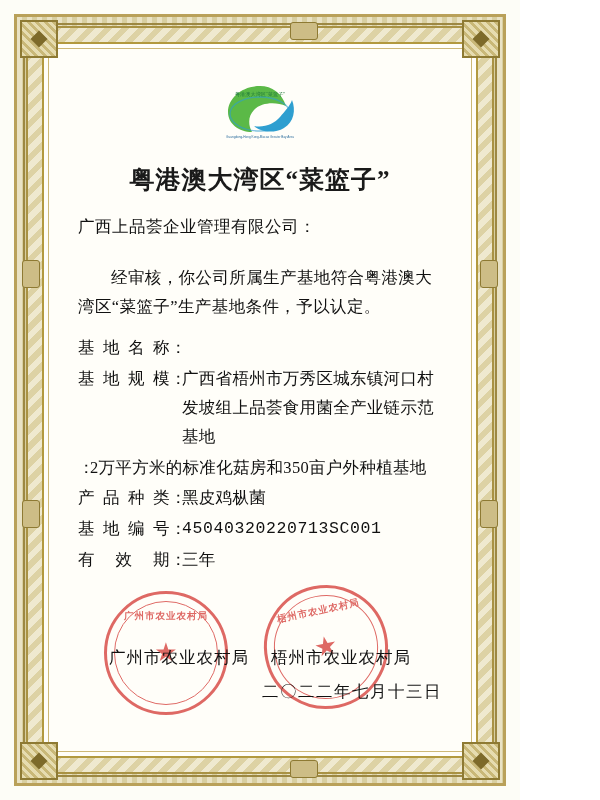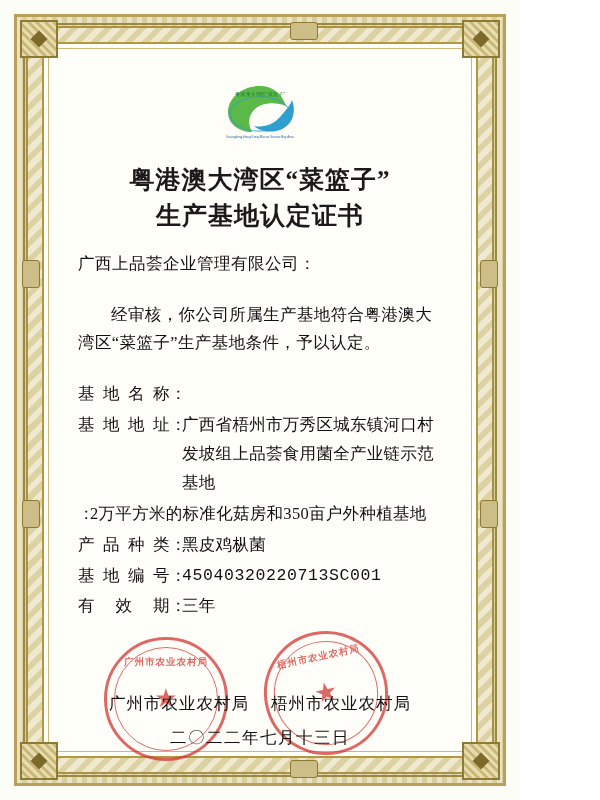--- a/index.html
+++ b/index.html
@@ -143,21 +143,21 @@
   .body-par {
     margin-top: 26px;
     font-size: 16.5px;
     color: #111;
     line-height: 1.75;
     text-indent: 33px;
     letter-spacing: 0.4px;
   }
 
   .fields {
-    margin-top: 22px;
+    margin-top: 12px;
   }
   .field-row {
     display: flex;
     align-items: flex-start;
     font-size: 16.5px;
     color: #111;
     line-height: 1.75;
     margin-bottom: 2px;
   }
   .field-label {
@@ -234,21 +234,21 @@
     justify-content: center;
     gap: 22px;
     font-size: 16.5px;
     color: #111;
     letter-spacing: 1px;
   }
   .date-line {
     position: absolute;
     left: 0; right: 0;
     top: 90px;
-    text-align: center;
+    text-align: right;
     font-size: 16.5px;
     color: #111;
     letter-spacing: 1.5px;
   }
 </style>
 </head>
 <body>
 
 <div class="certificate">
 
@@ -285,36 +285,35 @@
           <path d="M80 20 C84 30 82 42 72 48 C62 54 48 52 42 46 C52 48 62 44 68 37 C73 31 78 26 80 20 Z" fill="#2f9fd0"></path>
           <ellipse cx="48" cy="34" rx="30" ry="17" fill="none" stroke="#2f9fd0" stroke-width="1.4" opacity="0.6"></ellipse>
           <text x="48" y="16" font-size="5.2" fill="#1f7a3a" text-anchor="middle" font-family="Liberation Sans, sans-serif">粤港澳大湾区“菜篮子”</text>
           <text x="48" y="58" font-size="3.1" fill="#2f6f9e" text-anchor="middle" font-family="Liberation Sans, sans-serif">Guangdong-Hong Kong-Macao Greater Bay Area</text>
         </svg>
       </div>
     </div>
 
     <div class="title-block">
       <div class="title-line">粤港澳大湾区“菜篮子”</div>
-      <div class="title-line">生产基地认定证书</div>
     </div>
 
     <div class="addressee">广西上品荟企业管理有限公司：</div>
 
     <div class="body-par">经审核，你公司所属生产基地符合粤港澳大湾区“菜篮子”生产基地条件，予以认定。</div>
 
     <div class="fields">
 
       <div class="field-row">
         <span class="field-label">基地名称</span>
         <span class="field-colon">：</span>
       </div>
 
       <div class="field-row">
-        <span class="field-label">基地地址</span>
+        <span class="field-label">基地规模</span>
         <span class="field-colon">：</span>
         <span class="field-value">广西省梧州市万秀区城东镇河口村发坡组上品荟食用菌全产业链示范基地</span>
       </div>
 
       <div class="field-row">
         <span class="field-colon">：</span>
         <span class="field-value">2万平方米的标准化菇房和350亩户外种植基地</span>
       </div>
 
       <div class="field-row">

